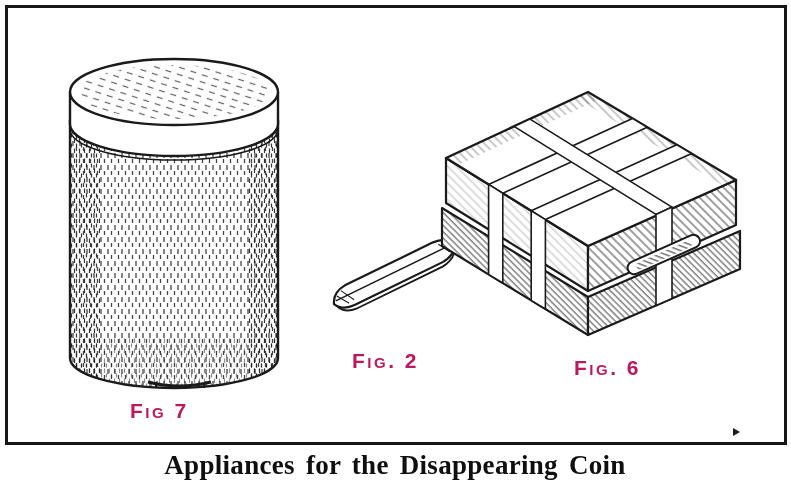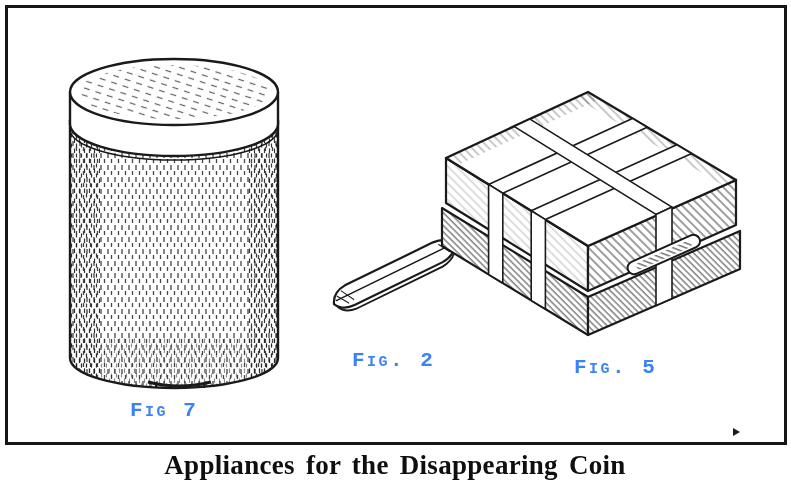--- a/index.html
+++ b/index.html
@@ -8,26 +8,26 @@
     background:#ffffff;
     font-family:"Liberation Serif", serif;
   }
   .frame{
     position:absolute;left:5px;top:5px;width:776px;height:434px;
     border:3px solid #161616;background:#ffffff;box-sizing:content-box;
   }
   .frame svg{position:absolute;left:0;top:0;}
   .fig-label{
     position:absolute;
-    font-family:Liberation Mono, monospace;
+    font-family:Liberation Sans, sans-serif;
     font-variant:small-caps;
     font-weight:700;
     font-size:21px;
     letter-spacing:2.5px;
-    color:#3b82f6;
+    color:#be185d;
     white-space:nowrap;
   }
   .lbl-fig1{left:130px;top:399px;}
   .lbl-fig2{left:352px;top:349px;}
   .lbl-fig3{left:574px;top:356px;}
   .caption{
     position:absolute;left:0;right:1px;top:450px;
     text-align:center;
     font-family:"Liberation Serif", serif;
     font-weight:700;
@@ -121,17 +121,17 @@
       <g transform="translate(656,247) rotate(-24)">
         <rect x="-39" y="-7" width="78" height="13" rx="6.5" fill="#ffffff" stroke="#1a1a1a" stroke-width="2"></rect>
         <rect x="-30" y="-3.5" width="60" height="7" rx="3.5" fill="url(#hatchD)" opacity="0.85" stroke="none"></rect>
       </g>
     </g>
   </svg>
 </div>
 
 <div class="fig-label lbl-fig1">Fig 7</div>
 <div class="fig-label lbl-fig2">Fig. 2</div>
-<div class="fig-label lbl-fig3">Fig. 5</div>
+<div class="fig-label lbl-fig3">Fig. 6</div>
 
 <div class="corner-mark"></div>
 
 <div class="caption">Appliances for the Disappearing Coin</div>
 
 </body></html>

